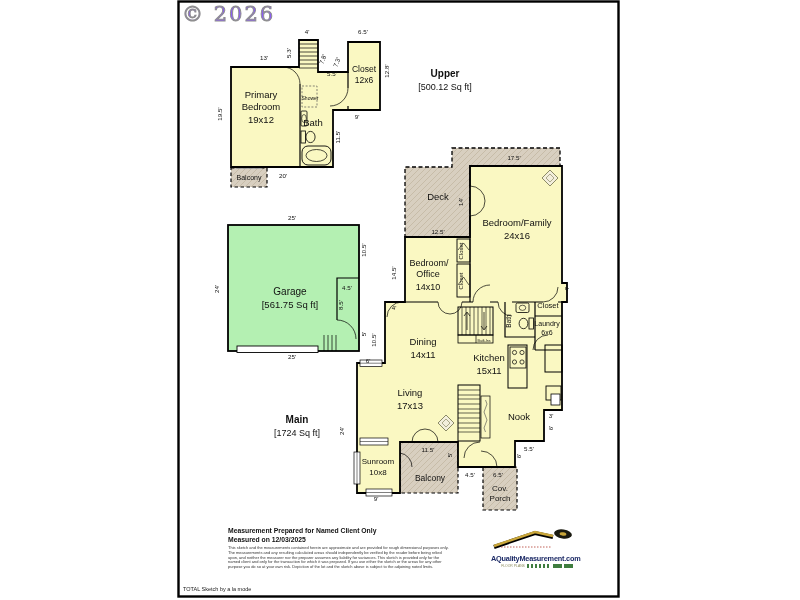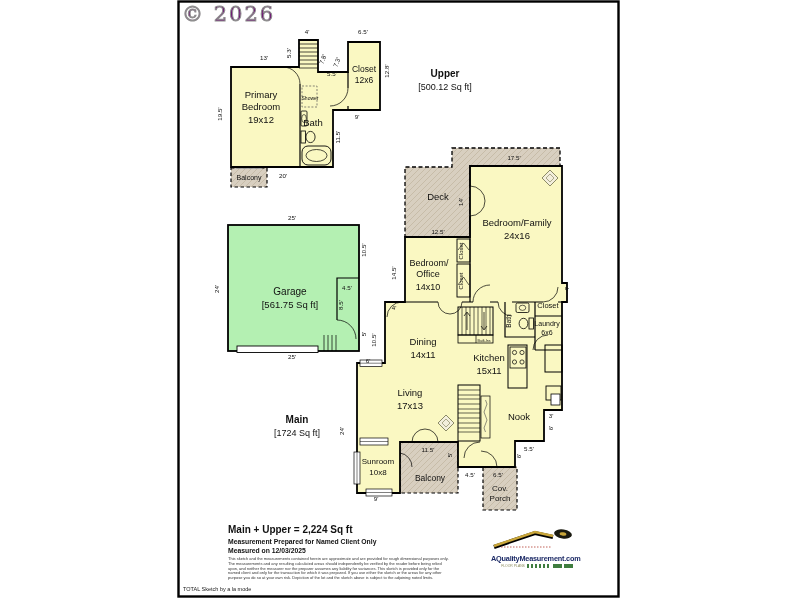--- a/index.html
+++ b/index.html
@@ -4,21 +4,21 @@
 <style>
   html,body{margin:0;padding:0;}
   body{
     width:800px;height:600px;position:relative;background:#ffffff;
     font-family:"Liberation Sans",sans-serif;overflow:hidden;
   }
   svg text{font-family:"Liberation Sans",sans-serif;fill:#111;}
   .copyright{
     position:absolute;left:182px;top:2px;
     font-family:"DejaVu Serif",serif;font-size:21px;letter-spacing:2px;
-    color:#701a75;-webkit-text-stroke:1px #8f8f8f;
+    color:#8b5cf6;-webkit-text-stroke:1px #8f8f8f;
   }
   .summary{position:absolute;left:228px;top:524px;width:268px;color:#111;}
   .summary .total{font-size:10px;font-weight:bold;}
   .summary .sub{font-size:6.8px;font-weight:bold;margin-top:2.5px;}
   .summary .disclaimer{margin-top:3px;font-size:4px;line-height:1.2;color:#333;text-align:justify;}
   .logo{position:absolute;left:491px;top:526px;width:92px;text-align:left;}
   .logo-name{font-size:7.3px;font-weight:bold;color:#1c2a66;letter-spacing:-0.2px;white-space:nowrap;}
   .logo-tagline{margin-top:1px;font-size:3.4px;color:#8a8a5a;display:flex;align-items:center;justify-content:center;gap:2px;}
   .lg-ticks{display:inline-block;width:24px;height:4px;
     background:repeating-linear-gradient(90deg,#3f7d3f 0 2px,#ffffff 2px 4px);}
@@ -239,21 +239,20 @@
       <text x="551" y="418" text-anchor="middle" font-size="6.2">3'</text>
       <text x="553" y="428" text-anchor="middle" font-size="6.2" transform="rotate(-90 553 428)">6'</text>
     </g>
 </svg>
 
 
 <div class="copyright">© 2026</div>
 
 
 <div class="summary">
-  <div class="total">Main + Upper = 2,224 Sq ft</div>
   <div class="sub">Measurement Prepared for Named Client Only</div>
   <div class="sub">Measured on 12/03/2025</div>
   <div class="disclaimer">
     <div>This sketch and the measurements contained herein are approximate and are provided for rough dimensional purposes only.</div>
     <div>The measurements and any resulting calculated areas should independently be verified by the reader before being relied</div>
     <div>upon, and neither the measurer nor the preparer assumes any liability for variances. This sketch is provided only for the</div>
     <div>named client and only for the transaction for which it was prepared. If you use either the sketch or the areas for any other</div>
     <div>purpose you do so at your own risk. Depiction of the lot and the sketch above is subject to the adjoining noted limits.</div>
   </div>
 </div>

